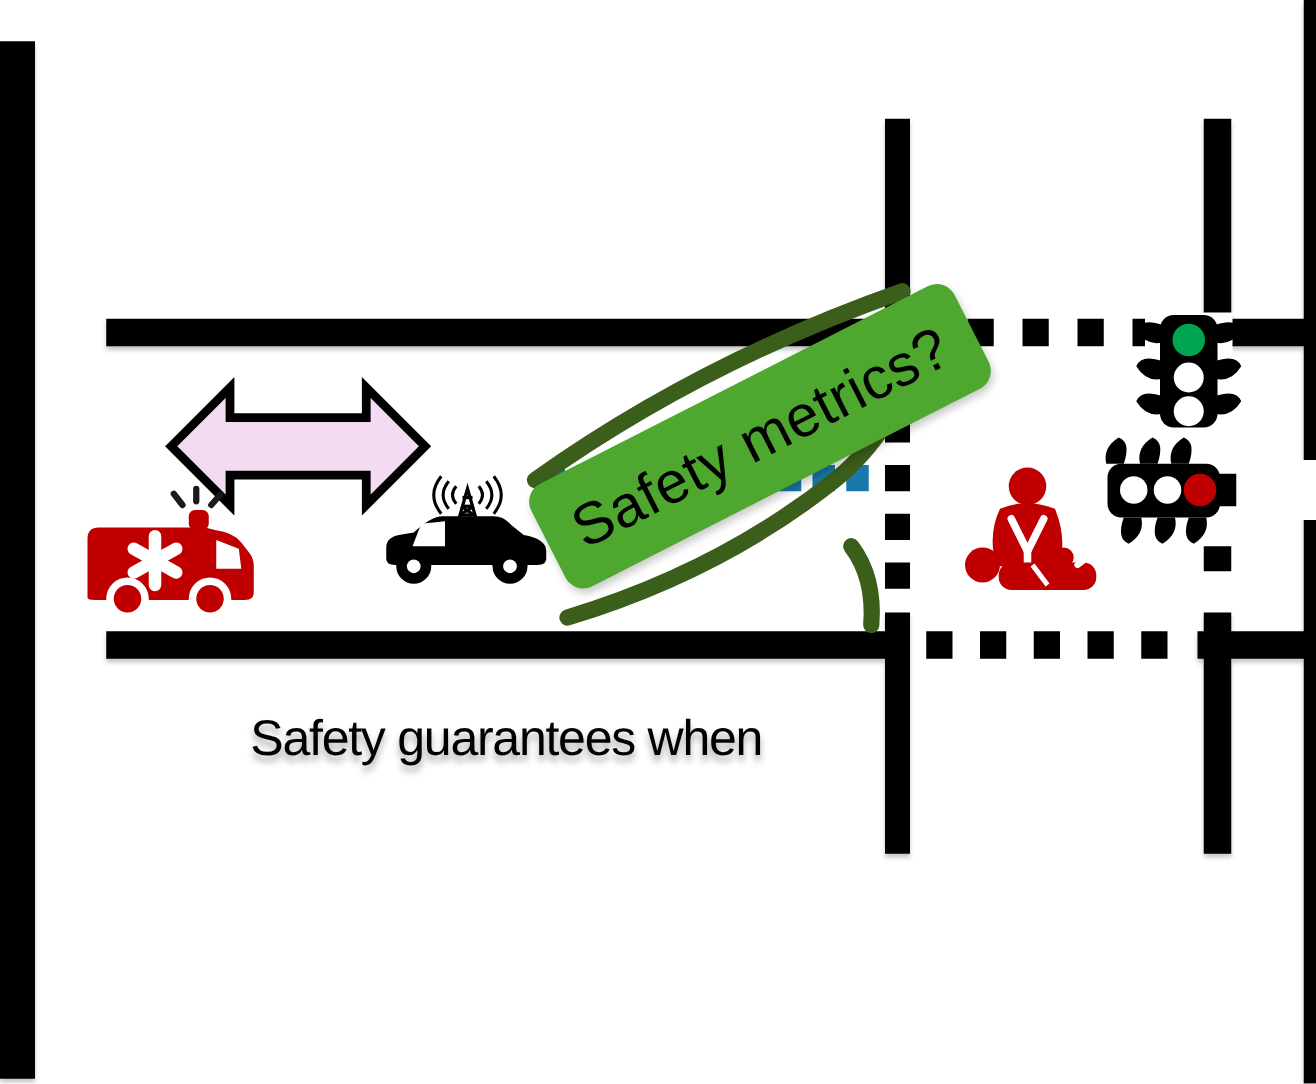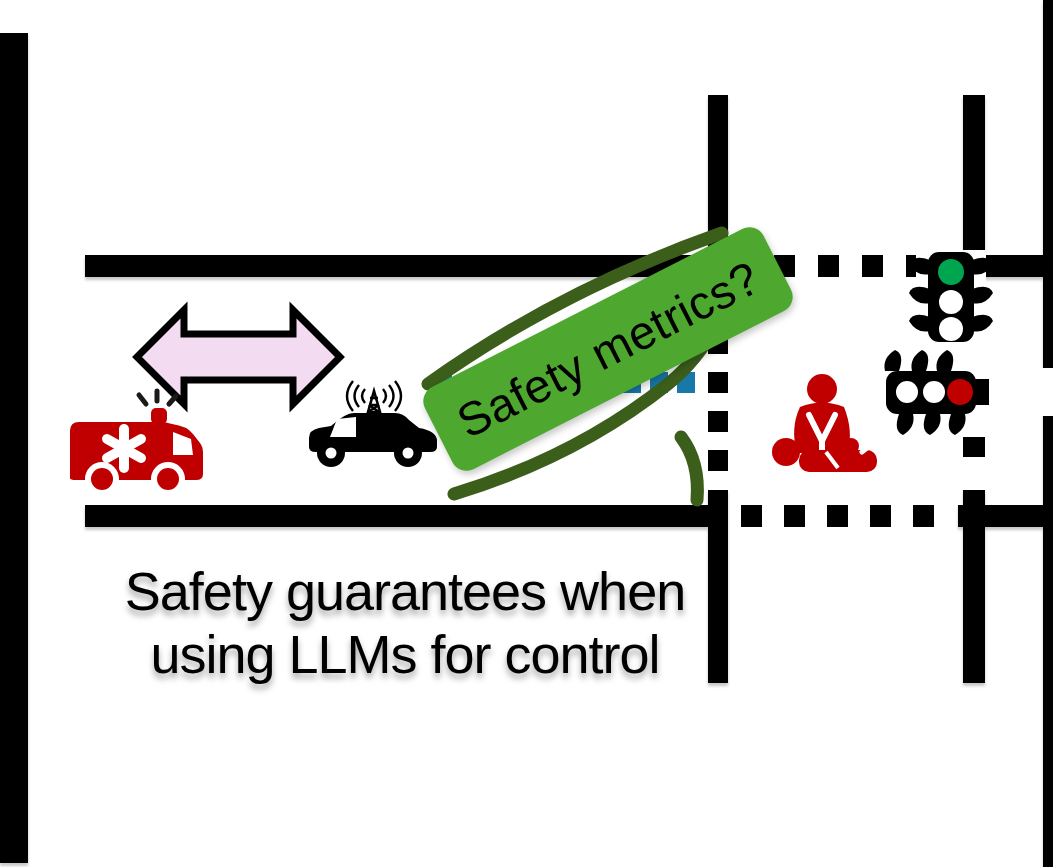--- a/index.html
+++ b/index.html
@@ -13,21 +13,21 @@
     background:#4EA72E;border-radius:16px;
     transform:rotate(-27deg);
     display:flex;align-items:center;justify-content:center;
     box-shadow:0 4px 7px rgba(0,0,0,0.22);
   }
   .banner span{
     color:#000;font-size:47px;letter-spacing:0.5px;white-space:nowrap;
   }
   .caption{
     position:absolute;left:60px;top:560px;width:690px;
-    text-align:center;color:#000;font-size:54px;line-height:63px;
+    text-align:center;color:#000;font-size:40px;line-height:63px;
     letter-spacing:-1px;
     text-shadow:0 5px 6px rgba(0,0,0,0.35);
   }
 </style>
 </head>
 <body>
 
 <div id="stage">
 
 <svg id="scene-svg" viewBox="0 0 1053 867" xmlns="http://www.w3.org/2000/svg">
@@ -195,16 +195,15 @@
     <circle cx="960" cy="392" r="13" fill="#C00000"></circle>
   </g>
 </svg>
 
 <div class="banner">
   <span>Safety metrics?</span>
 </div>
 
 <div class="caption">
   <div>Safety guarantees when</div>
-  <div>using LLMs for control</div>
 </div>
 
 </div>
 
 </body></html>

